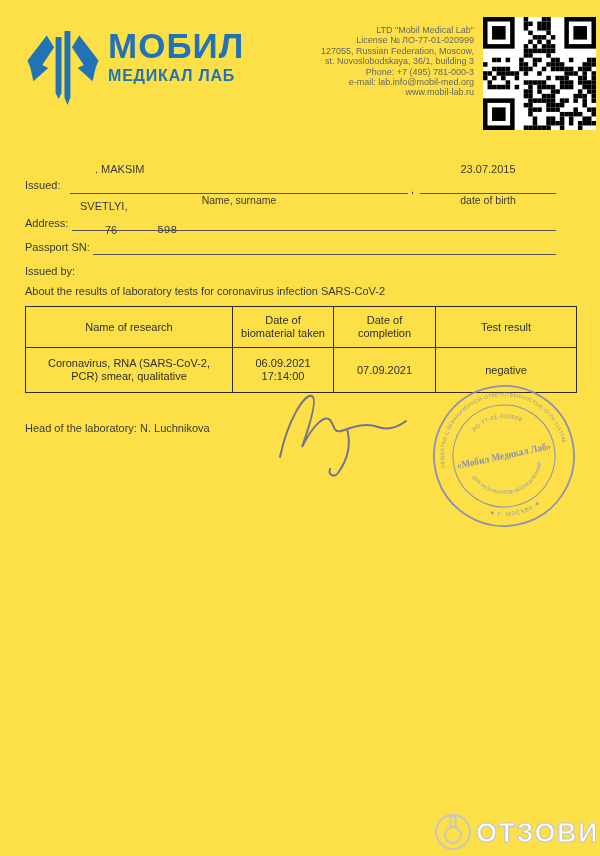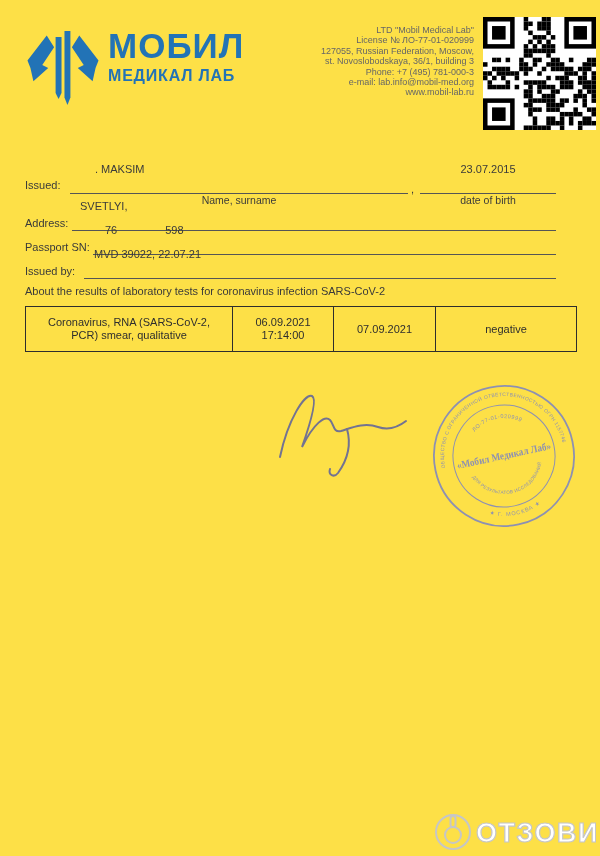--- a/index.html
+++ b/index.html
@@ -307,49 +307,55 @@
   <div class="caption" style="left:420px;top:194px;width:136px;">date of birth</div>
 
   <div class="lbl" style="left:25px;top:217px;">Address:</div>
   <div class="uline" style="left:72px;top:212px;width:484px;padding-left:8px;">
     <span>SVETLYI,</span>
   </div>
 
   <div class="lbl" style="left:25px;top:241px;">Passport SN:</div>
   <div class="uline" style="left:93px;top:236px;width:463px;padding-left:12px;gap:24px;">
     <span>76</span>
-    <span style="margin-left:24px;">598</span>
+    <span style="margin-left:16px;font-family:Liberation Mono, monospace;">598</span>
   </div>
 
   <div class="lbl" style="left:25px;top:265px;">Issued by:</div>
-  <div class="uline" style="left:84px;top:260px;width:472px;padding-left:10px;">
-    <span>MVD 39022, 22.07.21</span>
-  </div>
 
   <div class="lbl" style="left:25px;top:285px;">About the results of laboratory tests for coronavirus infection SARS-CoV-2</div>
 
   <table class="results">
     <colgroup>
         <col style="width:207px">
         <col style="width:101px">
         <col style="width:102px">
         <col style="width:141px">
       </colgroup>
     <tbody>
+        <tr>
+      <th class="pre">Name of research</th>
+      <th class="pre">Date of
+biomaterial taken</th>
+      <th class="pre">Date of
+completion</th>
+      <th class="pre">Test result</th>
+    </tr>
     <tr>
       <td class="pre">Coronavirus, RNA (SARS-CoV-2,
 PCR) smear, qualitative</td>
       <td class="pre">06.09.2021
 17:14:00</td>
       <td class="pre">07.09.2021</td>
       <td class="pre">negative</td>
     </tr>
   </tbody>
     </table>
 
+  <div class="head-lab">Head of the laboratory: N. Luchnikova</div>
 
   <svg class="signature" viewBox="0 0 165 100" xmlns="http://www.w3.org/2000/svg">
     <g fill="none" stroke="#5b609f" stroke-width="2" stroke-linecap="round" opacity="0.85">
       <path d="M 30,72 C 38,34 55,8 62,11 C 68,14 58,45 52,62 C 64,38 75,30 80,35 C 84,39 83,48 91,46 C 101,43 114,37 128,42 C 137,45 147,43 156,36"></path>
       <path d="M 97,44 C 101,58 98,74 88,88 C 84,93 78,90 80,84"></path>
     </g>
   </svg>
 
   <svg class="stamp" viewBox="0 0 152 152" xmlns="http://www.w3.org/2000/svg">
     <defs>

